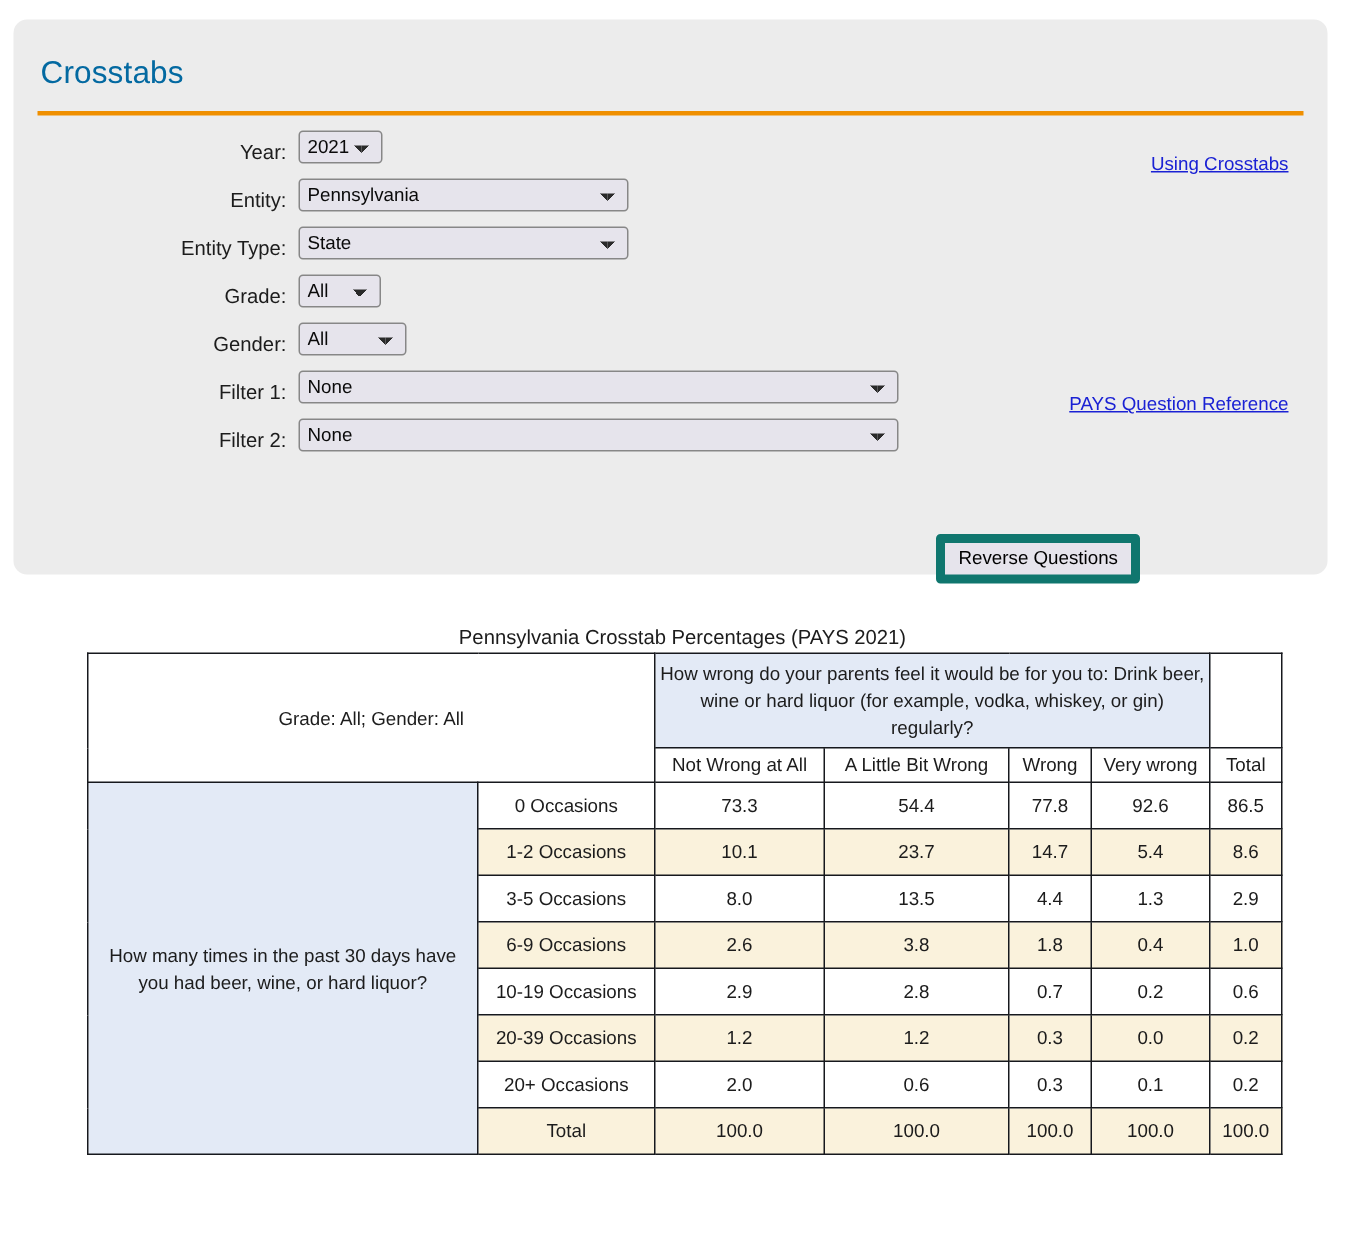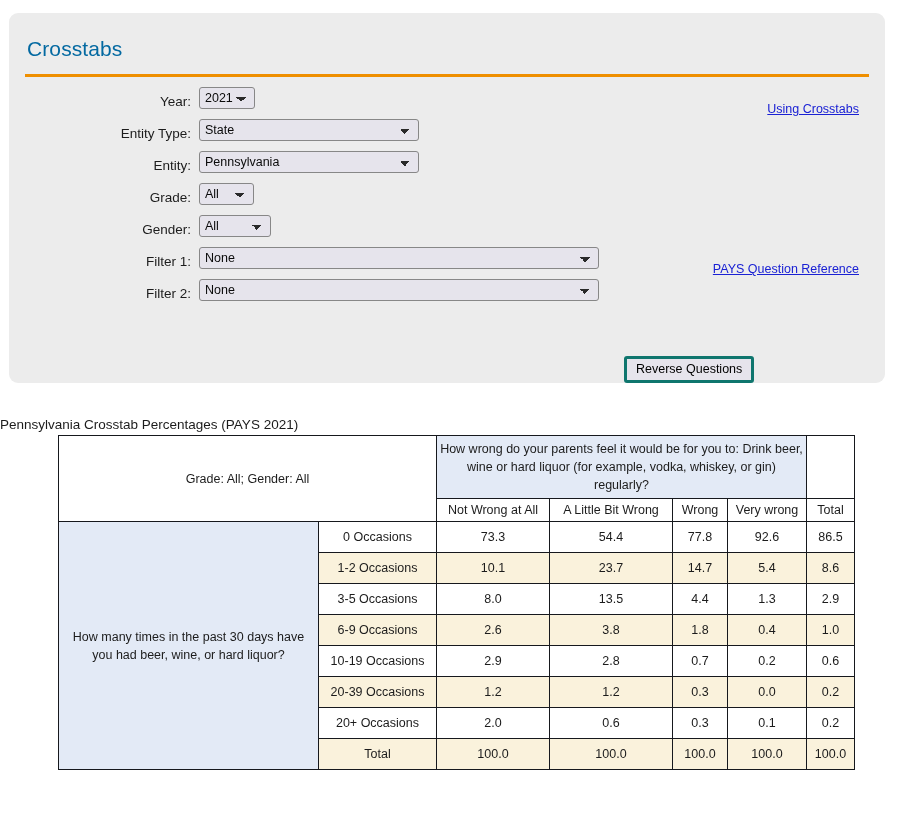--- a/index.html
+++ b/index.html
@@ -115,32 +115,33 @@
   #link-pays  { right: 26px; top: 249px; }
 
   .btn {
     position: absolute;
     left: 615px;
     top: 343px;
     font-family: "Liberation Sans", sans-serif;
     font-size: 12.5px;
     color: #000;
     background: #e6e4ec;
-    border: 3px solid #0f766e;
+    border: 6px solid #0f766e;
     border-radius: 3px;
     padding: 3px 9px 4px 9px;
     cursor: pointer;
   }
 
   
   .table-title {
     position: absolute;
     left: 0;
     top: 417px;
     width: 910px;
+    text-align: center;
     font-size: 13.5px;
     color: #1c1c1c;
   }
   table.xt {
     position: absolute;
     left: 58px;
     top: 435px;
     border-collapse: collapse;
     table-layout: fixed;
     font-size: 12.5px;
@@ -188,33 +189,33 @@
       <div class="frow">
         <div class="flabel">Year:</div>
         <div class="fctl">
           <select class="sel w-year">
             <option>2021</option>
           </select>
         </div>
       </div>
 
       <div class="frow">
+        <div class="flabel">Entity:</div>
+        <div class="fctl">
+          <select class="sel w-entity">
+            <option>Pennsylvania</option>
+          </select>
+        </div>
+      </div>
+
+      <div class="frow">
         <div class="flabel">Entity Type:</div>
         <div class="fctl">
           <select class="sel w-entype">
             <option>State</option>
-          </select>
-        </div>
-      </div>
-
-      <div class="frow">
-        <div class="flabel">Entity:</div>
-        <div class="fctl">
-          <select class="sel w-entity">
-            <option>Pennsylvania</option>
           </select>
         </div>
       </div>
 
       <div class="frow">
         <div class="flabel">Grade:</div>
         <div class="fctl">
           <select class="sel w-grade">
             <option>All</option>
           </select>

